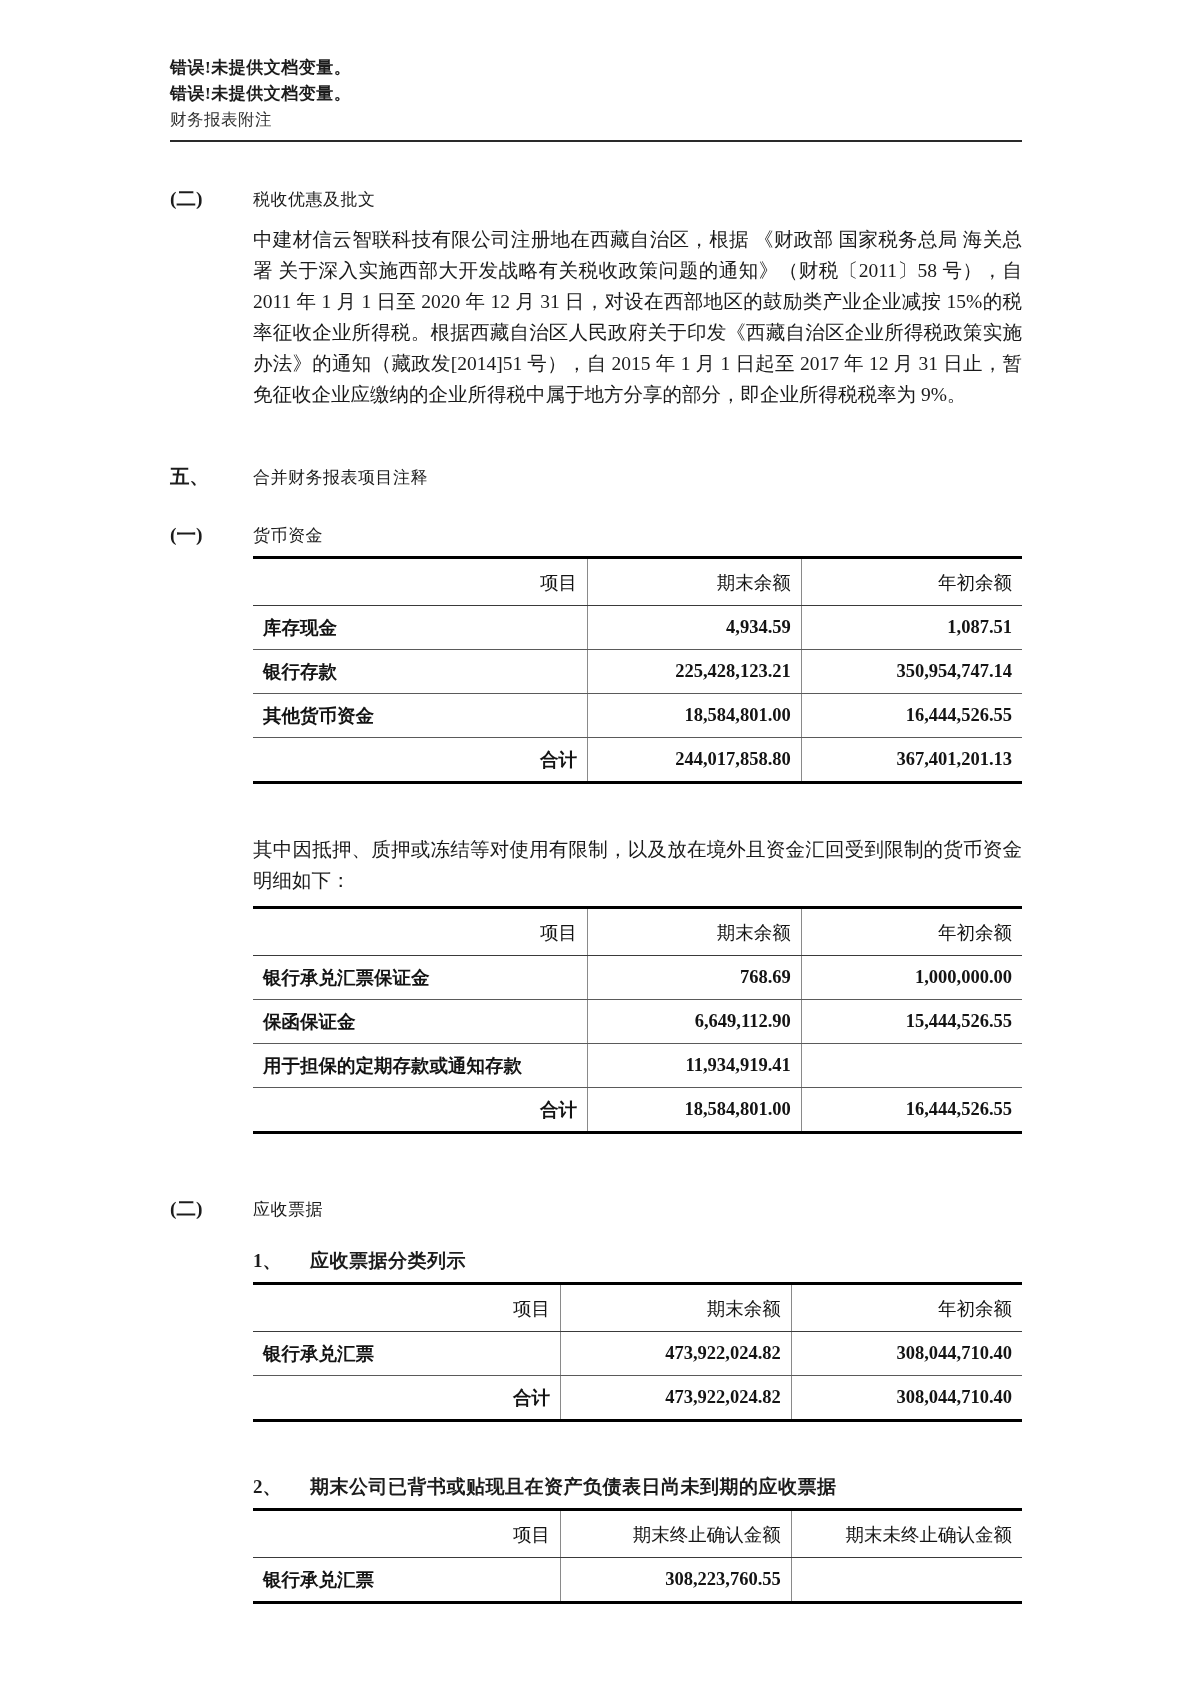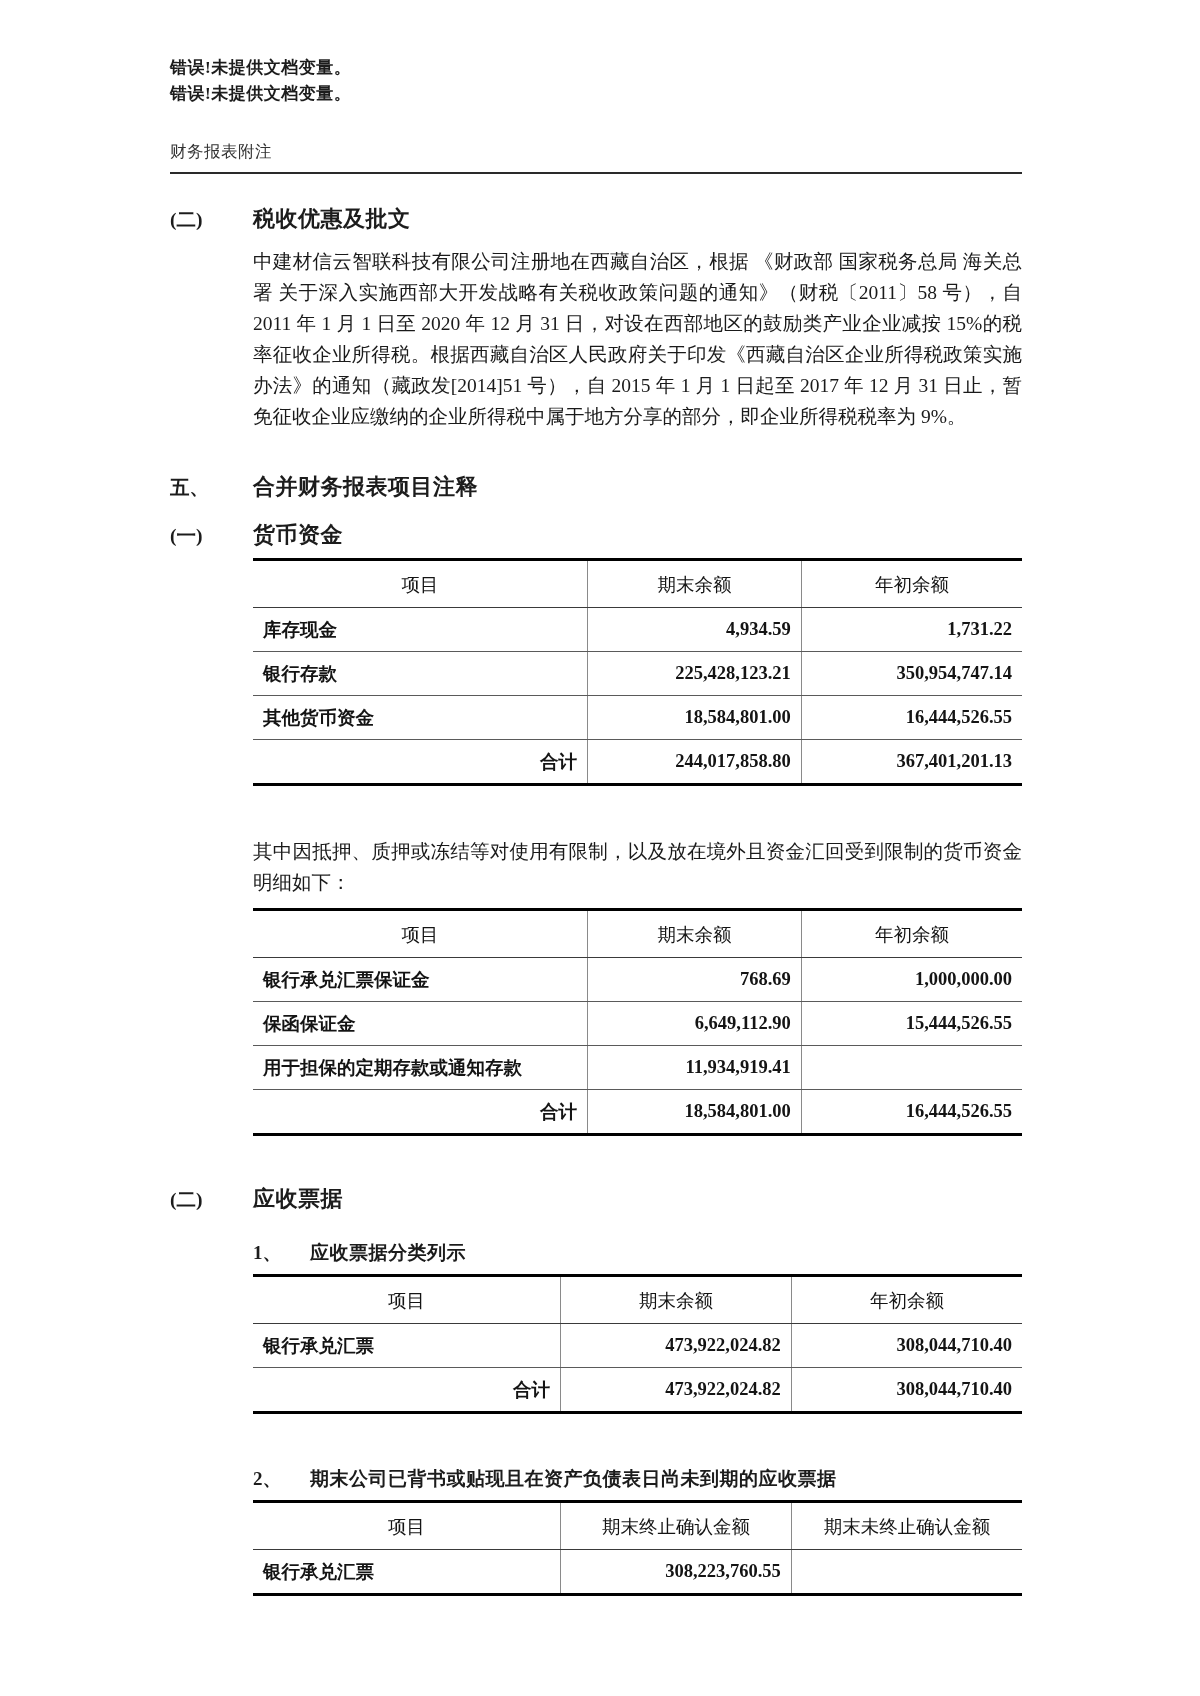--- a/index.html
+++ b/index.html
@@ -23,37 +23,37 @@
   .doc-header .hline {
     font-size: 17px;
     font-weight: bold;
     line-height: 26px;
     letter-spacing: 0.5px;
   }
   .doc-header .hline.plain {
     font-weight: normal;
     font-size: 16.5px;
     color: #333;
-    margin-top: 32px;
   }
   
   .sec-row {
     display: flex;
     align-items: baseline;
   }
   .sec-num {
     width: 83px;
     flex-shrink: 0;
     font-weight: bold;
     font-size: 19.5px;
   }
   .sec-title {
-    font-weight: bold;
-    font-size: 22px;
+    font-weight: normal;
+    font-size: 17px;
     letter-spacing: 0.5px;
+    margin-top: 16px;
   }
   .sub-row {
     display: flex;
     align-items: baseline;
     margin-left: 83px;
   }
   .sub-num {
     width: 57px;
     flex-shrink: 0;
     font-weight: bold;
@@ -79,21 +79,21 @@
     width: 769px;
     border-collapse: collapse;
     table-layout: fixed;
     border-top: 3px solid #000;
     border-bottom: 3px solid #000;
     font-size: 18.5px;
     color: #141414;
   }
   table.fin th {
     font-weight: normal;
-    text-align: center;
+    text-align: right;
     padding: 11px 10px 10px 10px;
     border-bottom: 1px solid #3a3a3a;
   }
   table.fin td {
     padding: 9px 10px;
     height: 42px;
     vertical-align: middle;
     font-weight: bold;
   }
   table.fin tbody tr:not(:last-child) td { border-bottom: 1px solid #5a5a5a; }
@@ -152,21 +152,21 @@
         <tr>
           <th>项目</th>
           <th>期末余额</th>
           <th>年初余额</th>
         </tr>
       </thead>
     <tbody>
         <tr>
           <td>库存现金</td>
           <td class="num">4,934.59</td>
-          <td class="num">1,731.22</td>
+          <td class="num">1,087.51</td>
         </tr>
         <tr>
           <td>银行存款</td>
           <td class="num">225,428,123.21</td>
           <td class="num">350,954,747.14</td>
         </tr>
         <tr>
           <td>其他货币资金</td>
           <td class="num">18,584,801.00</td>
           <td class="num">16,444,526.55</td>

